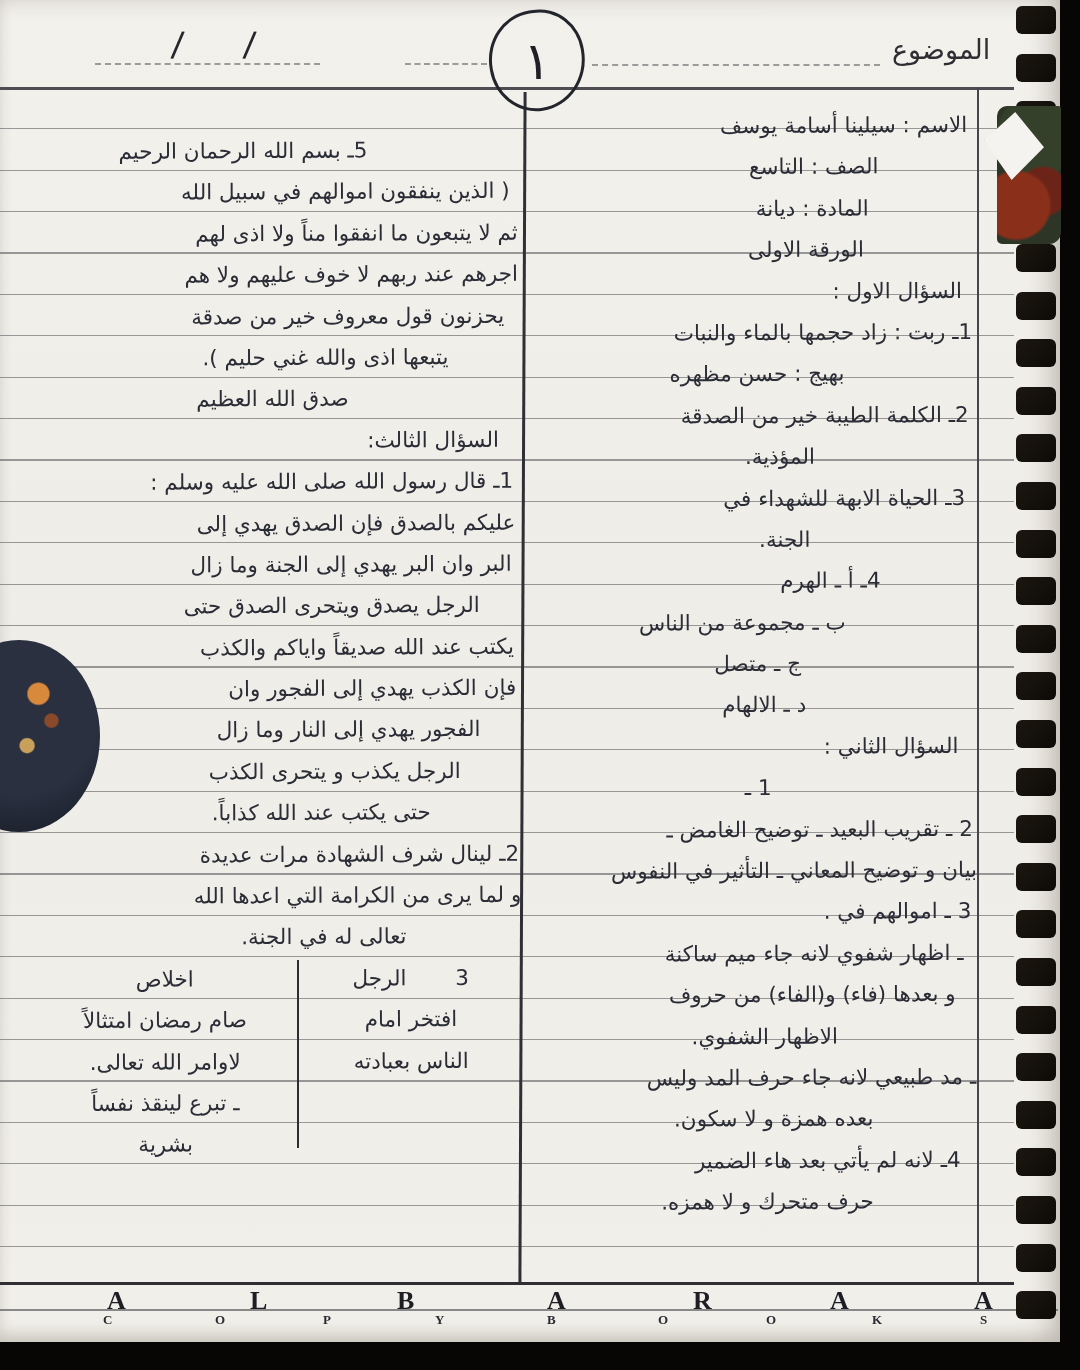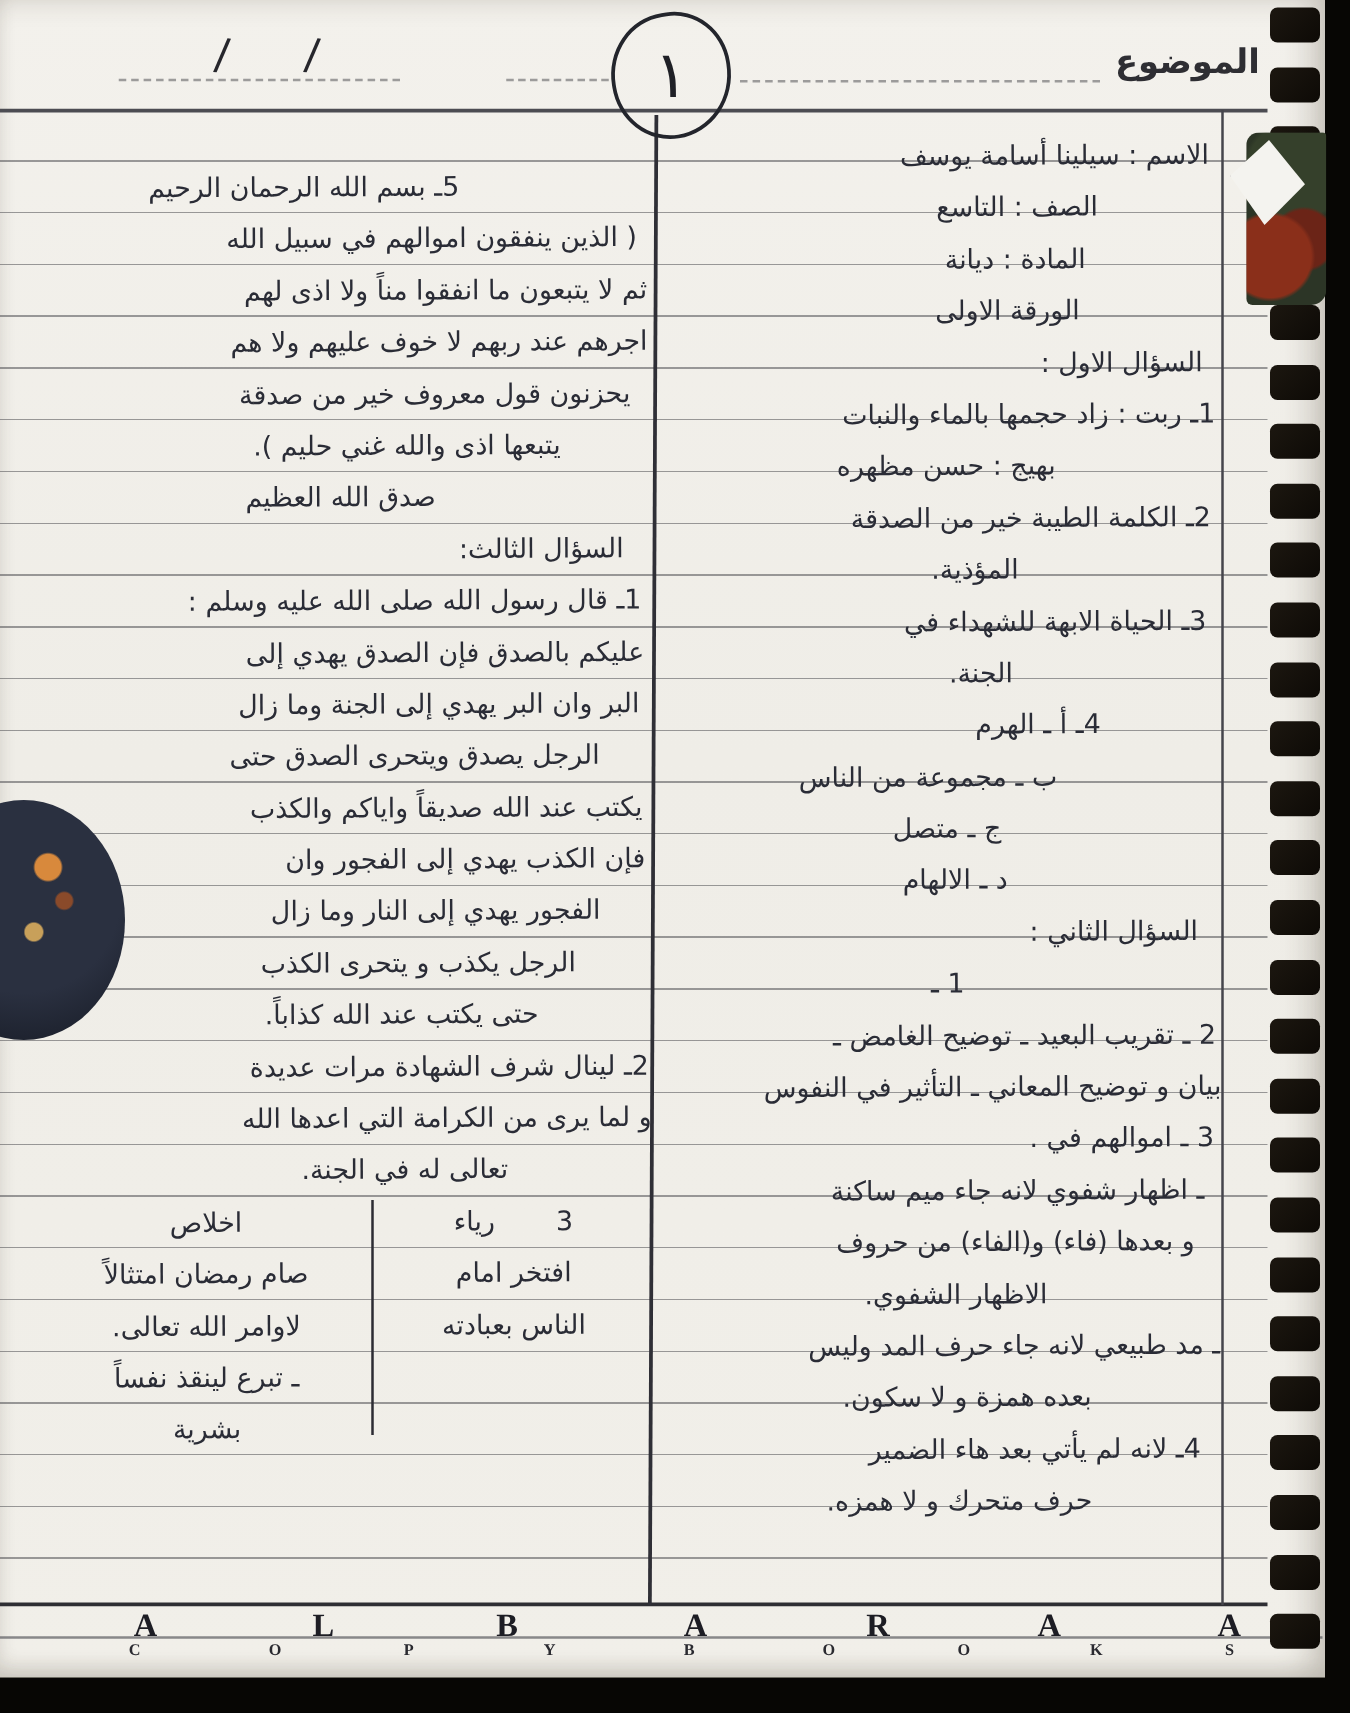--- a/index.html
+++ b/index.html
@@ -11,21 +11,21 @@
   
   .ruling{position:absolute;left:0;right:46px;top:88px;bottom:58px;
           background:repeating-linear-gradient(to bottom,transparent 0 40.2px,rgba(78,78,82,.55) 40.2px 41.4px);}
   .top-rule{position:absolute;left:0;top:87px;width:1014px;height:2.5px;background:#4c4c52;}
   .bottom-rule{position:absolute;left:0;top:1282px;width:1014px;height:2.5px;background:#2e2e33;}
   .bottom-rule-thin{position:absolute;left:0;top:1309px;width:1058px;height:1.5px;background:rgba(80,80,86,.65);}
   .margin-line{position:absolute;left:977px;top:88px;width:2px;height:1196px;background:#45454c;}
   .center-divider{position:absolute;left:521px;top:92px;width:2.5px;height:1192px;background:#2f2f36;transform:rotate(.25deg);}
   .mini-divider{position:absolute;left:297px;top:960px;width:2px;height:188px;background:#2c2c33;}
   
-  .subject-label{position:absolute;left:892px;top:34px;font-size:27px;font-weight:700;color:#2e2e33;direction:rtl;}
+  .subject-label{position:absolute;left:892px;top:34px;font-size:27px;font-weight:400;color:#2e2e33;direction:rtl;}
   .dash{position:absolute;height:0;border-bottom:2px dashed rgba(70,70,74,.5);}
   .dash1{left:95px;top:63px;width:225px;}
   .dash2{left:405px;top:63px;width:82px;}
   .dash3{left:592px;top:64px;width:288px;}
   .slash{position:absolute;top:24px;font-size:34px;color:#26262c;transform:rotate(6deg);}
   .slash1{left:172px;} .slash2{left:244px;}
   .page-circle{position:absolute;left:489px;top:10px;width:90px;height:95px;border:3.5px solid #23252c;
                border-radius:50% 46% 52% 48%;transform:rotate(-9deg);display:flex;align-items:center;justify-content:center;}
   .page-circle span{font-size:52px;color:#1f2026;transform:rotate(9deg);line-height:1;}
   
@@ -132,21 +132,21 @@
       <div class="tl" style="padding-right:40px">الفجور يهدي إلى النار وما زال</div>
       <div class="tl" style="padding-right:60px">الرجل يكذب و يتحرى الكذب</div>
       <div class="tl" style="padding-right:90px">حتى يكتب عند الله كذاباً.</div>
       <div class="tl" style="padding-right:2px">2ـ لينال شرف الشهادة مرات عديدة</div>
       <div class="tl" style="padding-right:0">و لما يرى من الكرامة التي اعدها الله</div>
       <div class="tl" style="padding-right:115px">تعالى له في الجنة.</div>
 
       <div class="trow">
         <div class="cell-r">
           <span class="tbl-num">3</span>
-          <span>رياء</span>
+          <span>الرجل</span>
         </div>
         <div class="cell-l">اخلاص</div>
       </div>
       <div class="trow">
         <div class="cell-r">افتخر امام</div>
         <div class="cell-l">صام رمضان امتثالاً</div>
       </div>
       <div class="trow">
         <div class="cell-r">الناس بعبادته</div>
         <div class="cell-l">لاوامر الله تعالى.</div>

